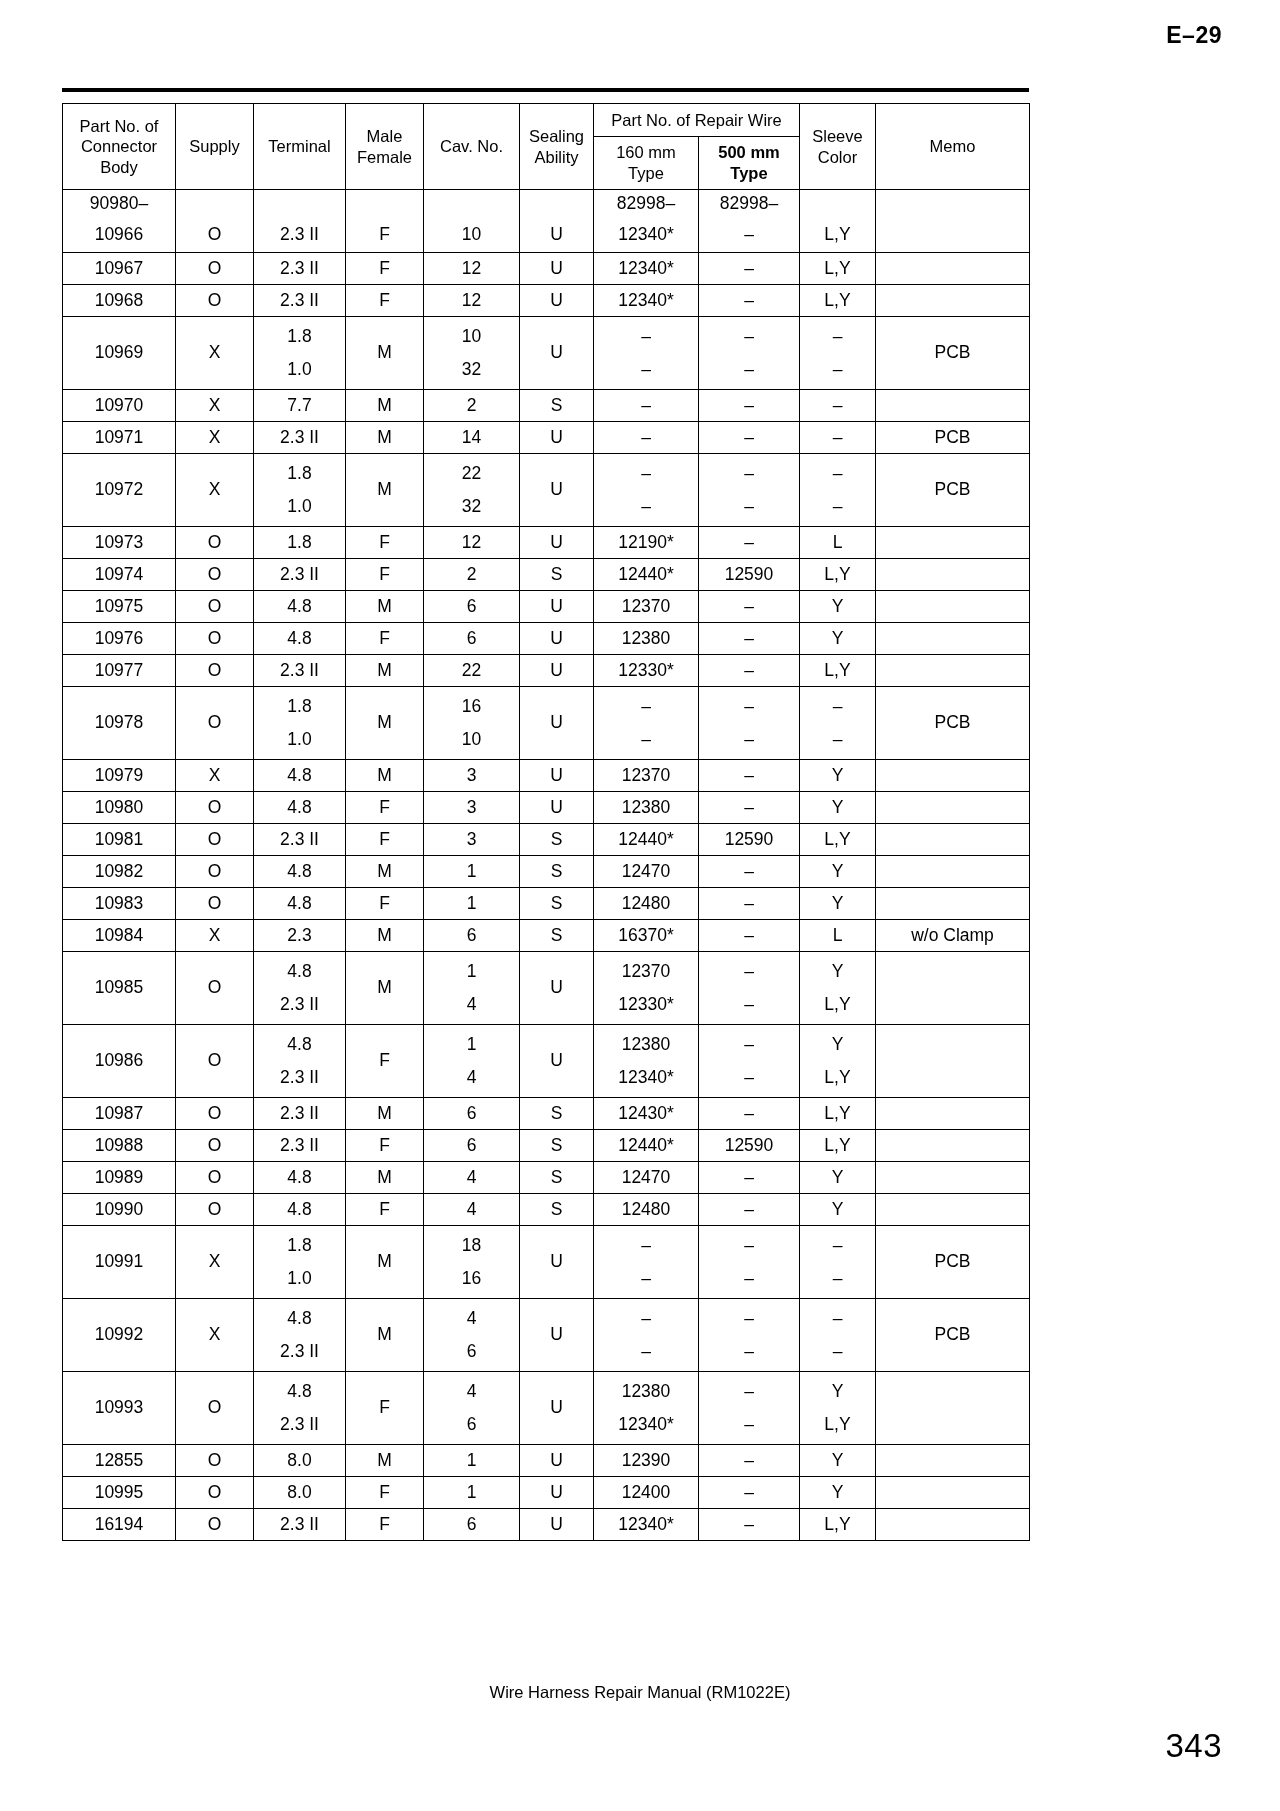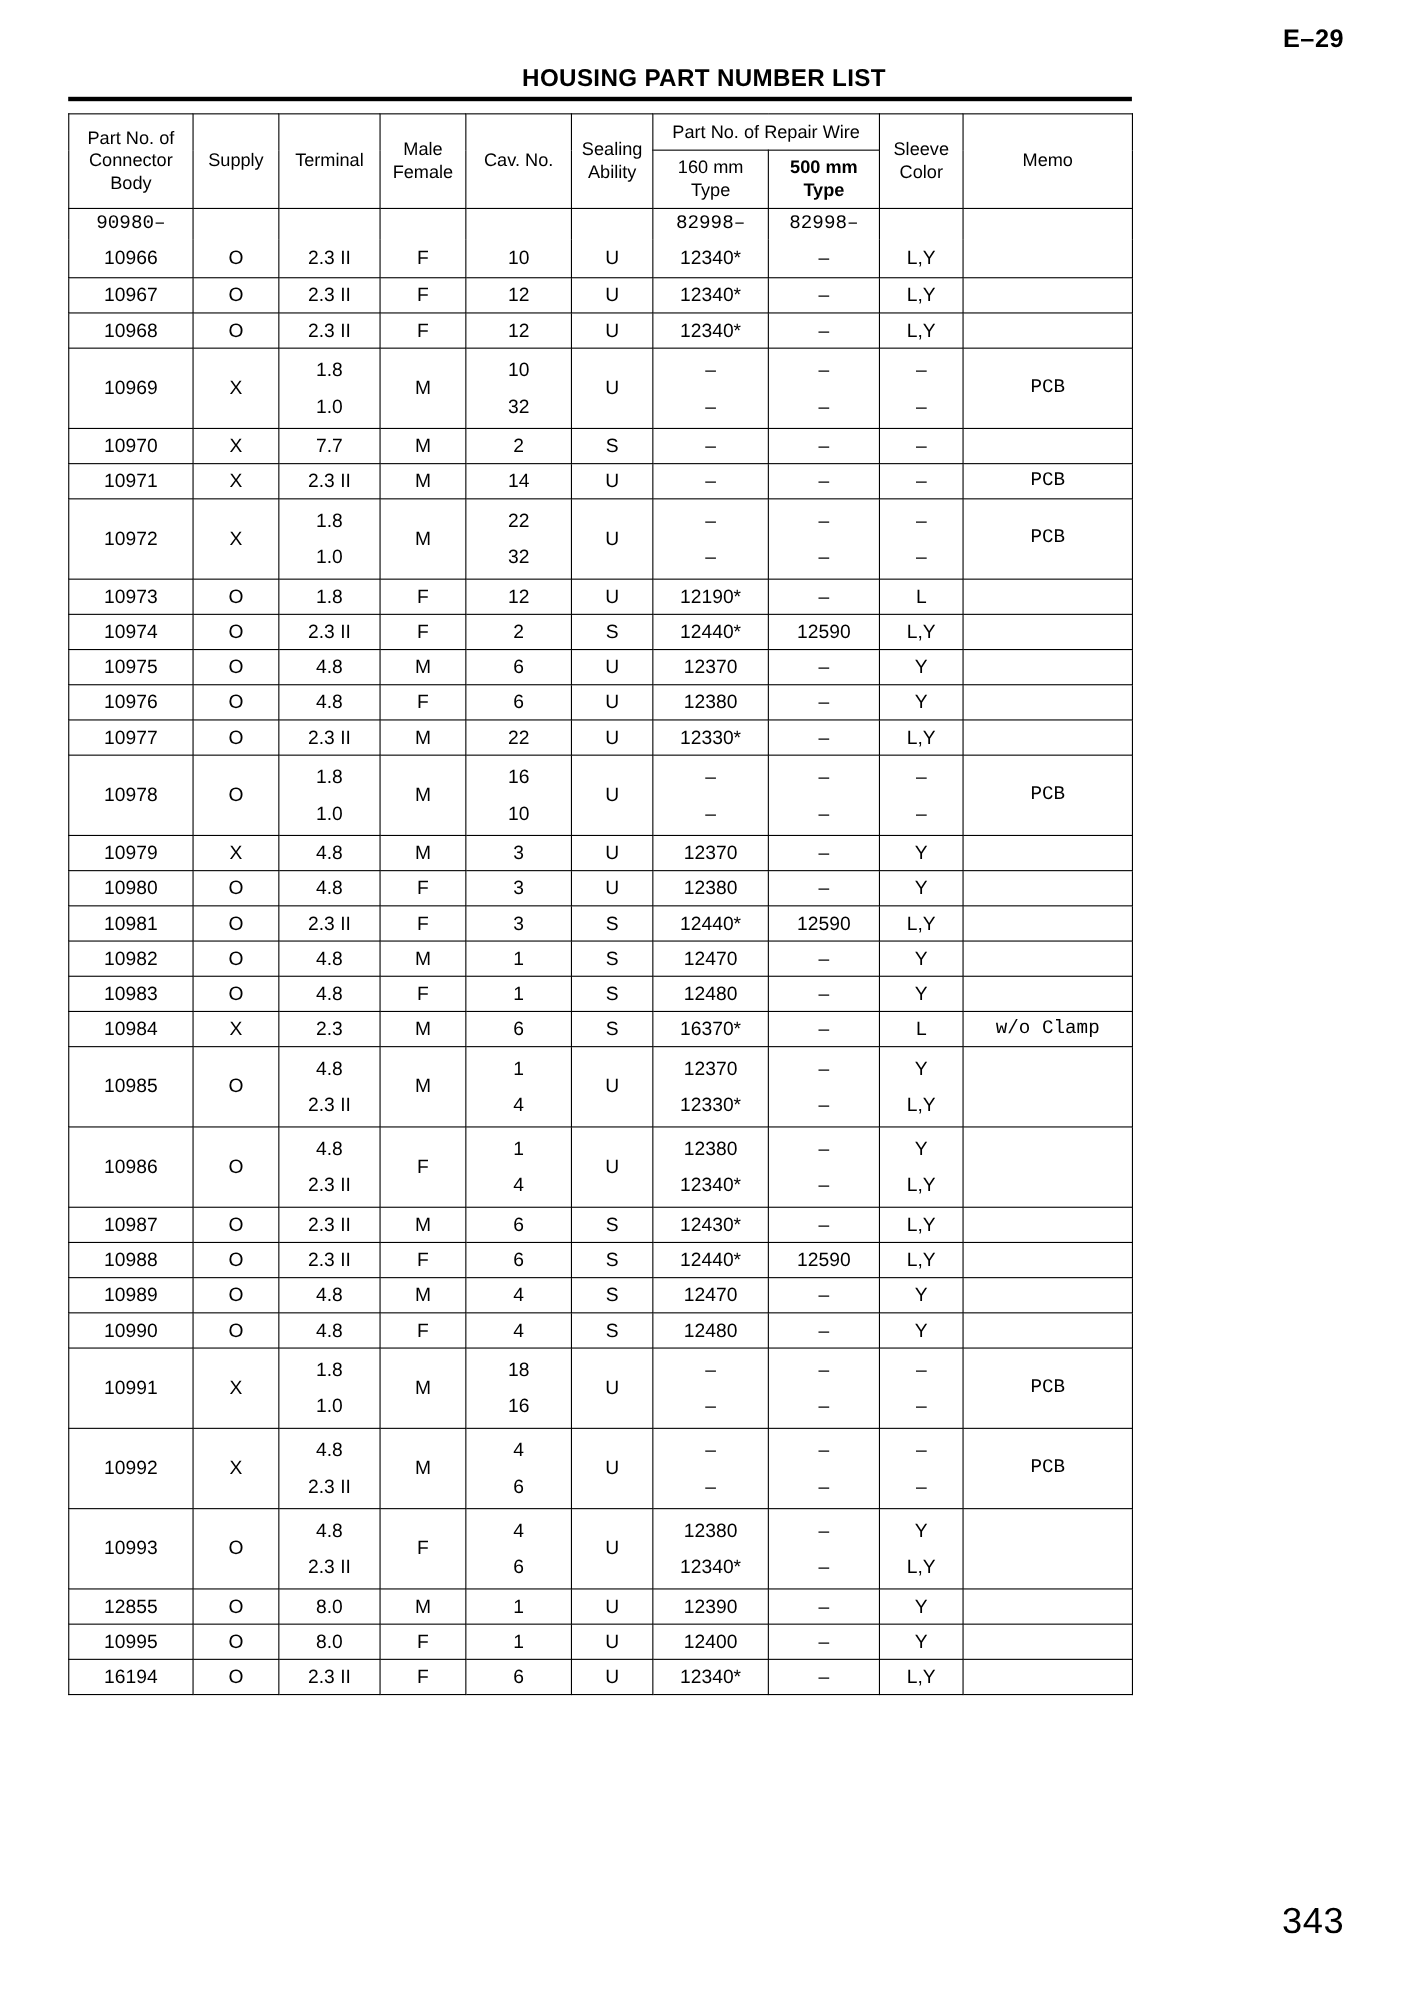--- a/index.html
+++ b/index.html
@@ -110,21 +110,21 @@
     display: flex;
     flex-direction: column;
     justify-content: space-around;
     height: 66px;
   }
   .stack > span { display: block; }
 
   
   tr.series-row td { height: 28px; border-bottom: none; }
   tr.series-first td { border-top: none; height: 34px; }
-  .left-text { text-align: left; padding-left: 8px; font-family: Liberation Mono, monospace; }
+  .left-text { text-align: left; padding-left: 8px; }
   .indent-text { text-align: center; padding-left: 24px; }
 
   
   .footer-note {
     position: absolute;
     top: 1683px;
     left: 0;
     width: 1280px;
     text-align: center;
     font-size: 16.5px;
@@ -137,21 +137,20 @@
     letter-spacing: 0.5px;
   }
 </style>
 </head>
 <body>
 
 <div class="page">
 
   <div class="page-code">E–29</div>
 
-  <div class="doc-title">HOUSING PART NUMBER LIST</div>
 
   <div class="title-rule"></div>
 
   <div class="table-wrap">
     <table class="parts">
       <colgroup>
         <col class="c-part">
           <col class="c-supply">
           <col class="c-term">
           <col class="c-mf">
@@ -780,16 +779,17 @@
             <td>U</td>
             <td>12340*</td>
             <td>–</td>
             <td>L,Y</td>
             <td class="left-text"></td>
           </tr>
         </tbody>
     </table>
   </div>
 
+  <div class="footer-note">Wire Harness Repair Manual (RM1022E)</div>
 
   <div class="page-number">343</div>
 
 </div>
 
 </body></html>

